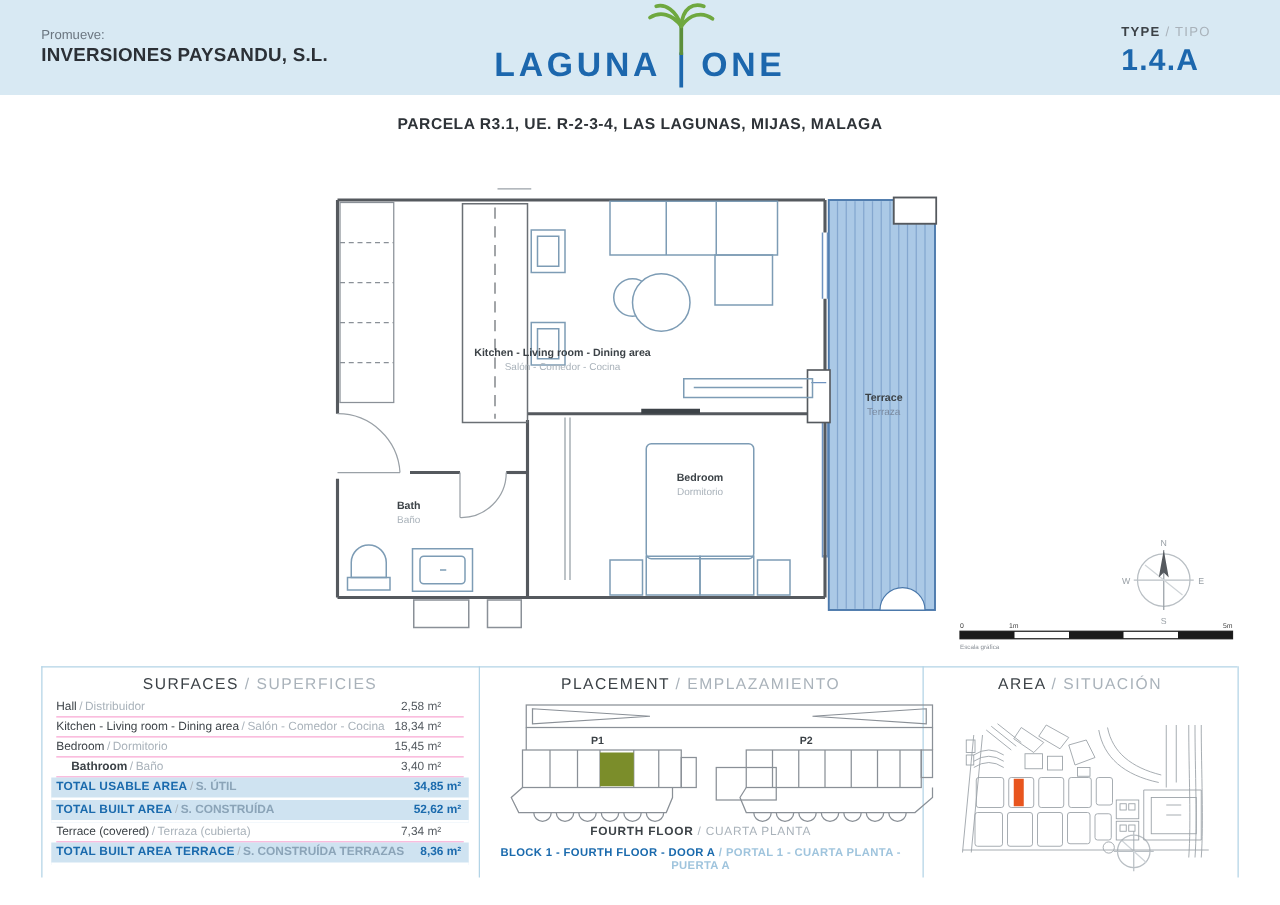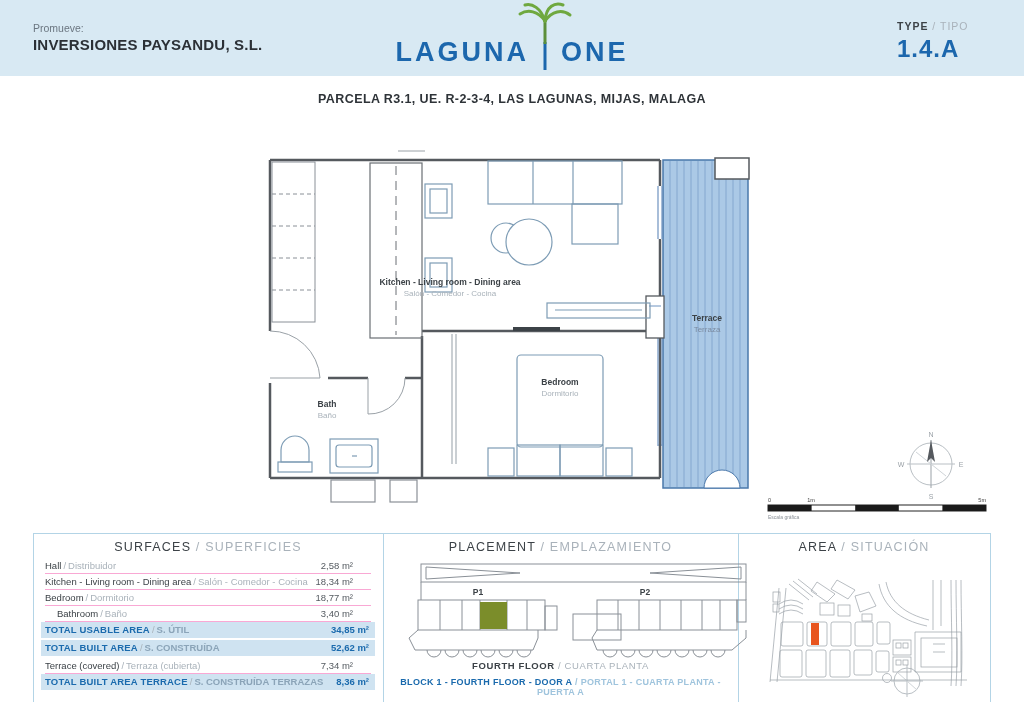--- a/index.html
+++ b/index.html
@@ -282,24 +282,24 @@
   <div class="srow">
     <span class="en" style="font-weight:normal;">Hall</span><span class="sep">/</span><span class="es">Distribuidor</span>
     <span class="val">2,58 m²</span>
   </div>
   <div class="srow">
     <span class="en" style="font-weight:normal;">Kitchen - Living room - Dining area</span><span class="sep">/</span><span class="es">Salón - Comedor - Cocina</span>
     <span class="val">18,34 m²</span>
   </div>
   <div class="srow">
     <span class="en" style="font-weight:normal;">Bedroom</span><span class="sep">/</span><span class="es">Dormitorio</span>
-    <span class="val">18,77 m²</span>
+    <span class="val">15,45 m²</span>
   </div>
   <div class="srow">
-    <span class="en" style="font-weight:normal;padding-left:12px;">Bathroom</span><span class="sep">/</span><span class="es">Baño</span>
+    <span class="en" style="font-weight:bold;padding-left:12px;">Bathroom</span><span class="sep">/</span><span class="es">Baño</span>
     <span class="val">3,40 m²</span>
   </div>
   <div class="srow hl">
     <span class="en">TOTAL USABLE AREA</span><span class="sep">/</span><span class="es">S. ÚTIL</span>
     <span class="val">34,85 m²</span>
   </div>
   <div class="srow hl">
     <span class="en">TOTAL BUILT AREA</span><span class="sep">/</span><span class="es">S. CONSTRUÍDA</span>
     <span class="val">52,62 m²</span>
   </div>

